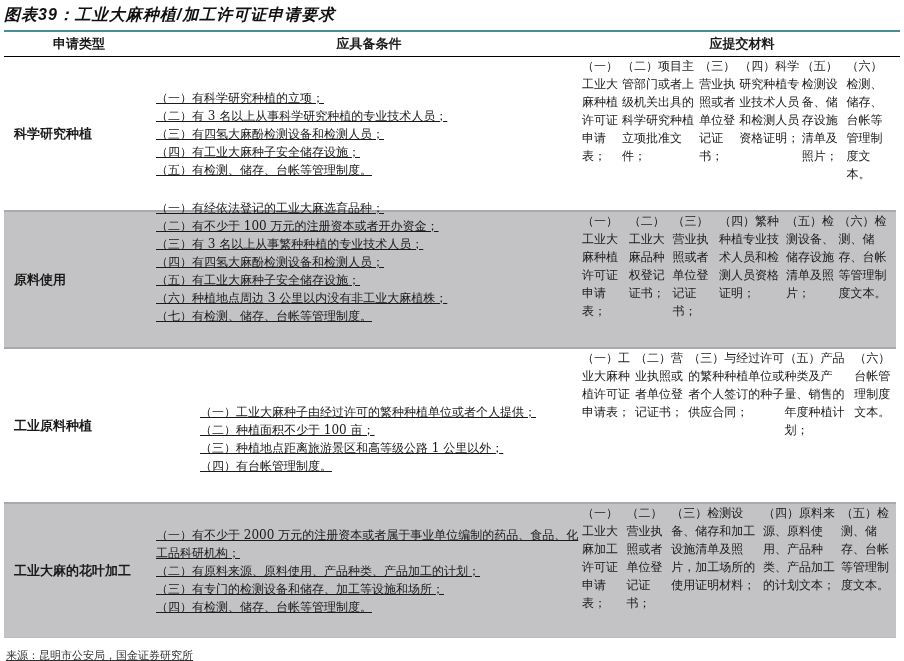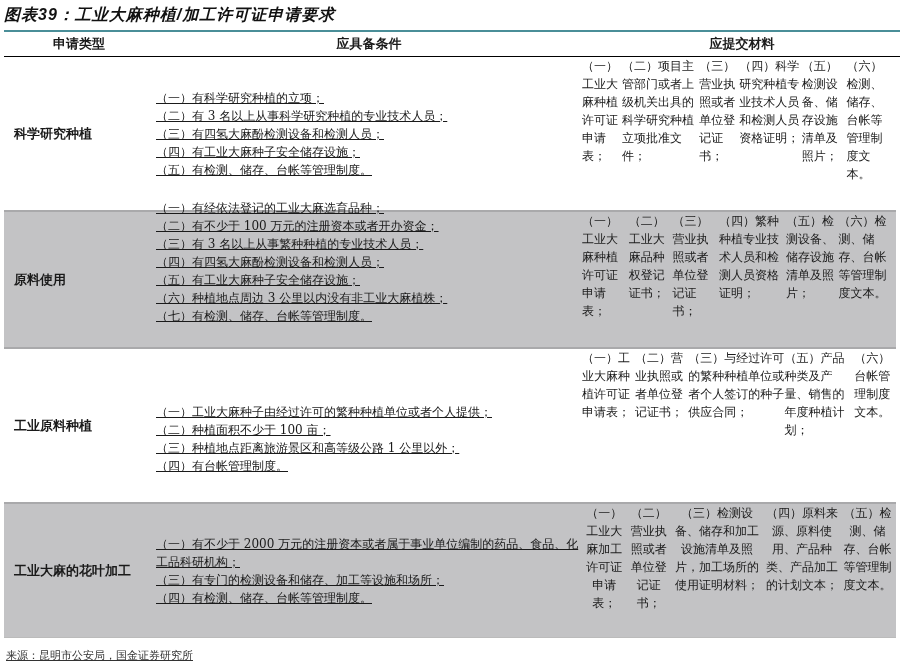--- a/index.html
+++ b/index.html
@@ -82,44 +82,45 @@
     <div class="line">（三）营业执照或者单位登记证书；</div>
     <div class="line">（四）繁种种植专业技术人员和检测人员资格证明；</div>
     <div class="line">（五）检测设备、储存设施清单及照片；</div>
     <div class="line">（六）检测、储存、台帐等管理制度文本。</div>
   </div>
 </div>
 <div class="row-sep" style="top:347px;"></div>
 
 <div class="row white" style="top:349px;height:153px;">
   <div class="cell-type" style="top:0;height:153px;text-align:center;">工业原料种植</div>
-  <div class="cell-cond" style="top:0;height:179px;">
+  <div class="cell-cond" style="top:0;height:179px;margin-left:44px;">
     <div class="line">（一）工业大麻种子由经过许可的繁种种植单位或者个人提供；</div>
     <div class="line">（二）种植面积不少于 100 亩；</div>
     <div class="line">（三）种植地点距离旅游景区和高等级公路 1 公里以外；</div>
     <div class="line">（四）有台帐管理制度。</div>
   </div>
   <div class="cell-mat" style="top:0;height:153px;">
     <div class="line">（一）工业大麻种植许可证申请表；</div>
     <div class="line">（二）营业执照或者单位登记证书；</div>
     <div class="line">（三）与经过许可的繁种种植单位或者个人签订的种子供应合同；</div>
     <div class="line">（五）产品种类及产量、销售的年度种植计划；</div>
     <div class="line">（六）台帐管理制度文本。</div>
   </div>
 </div>
 <div class="row-sep" style="top:502px;"></div>
 
 <div class="row gray" style="top:504px;height:133px;">
   <div class="cell-type" style="top:0;height:133px;width:142px;">工业大麻的花叶加工</div>
   <div class="cell-cond" style="top:0;height:133px;">
     <div class="line">（一）有不少于 2000 万元的注册资本或者属于事业单位编制的药品、食品、化工品科研机构；</div>
+    <div class="line">（二）有原料来源、原料使用、产品种类、产品加工的计划；</div>
     <div class="line">（三）有专门的检测设备和储存、加工等设施和场所；</div>
     <div class="line">（四）有检测、储存、台帐等管理制度。</div>
   </div>
-  <div class="cell-mat" style="top:0;height:133px;text-align:center;">
+  <div class="cell-mat" style="top:0;height:133px;">
     <div class="line">（一）工业大麻加工许可证申请表；</div>
     <div class="line">（二）营业执照或者单位登记证书；</div>
     <div class="line">（三）检测设备、储存和加工设施清单及照片，加工场所的使用证明材料；</div>
     <div class="line">（四）原料来源、原料使用、产品种类、产品加工的计划文本；</div>
     <div class="line">（五）检测、储存、台帐等管理制度文本。</div>
   </div>
 </div>
 <div class="bottom-rule"></div>
 
 <div class="source">来源：昆明市公安局，国金证券研究所</div>

